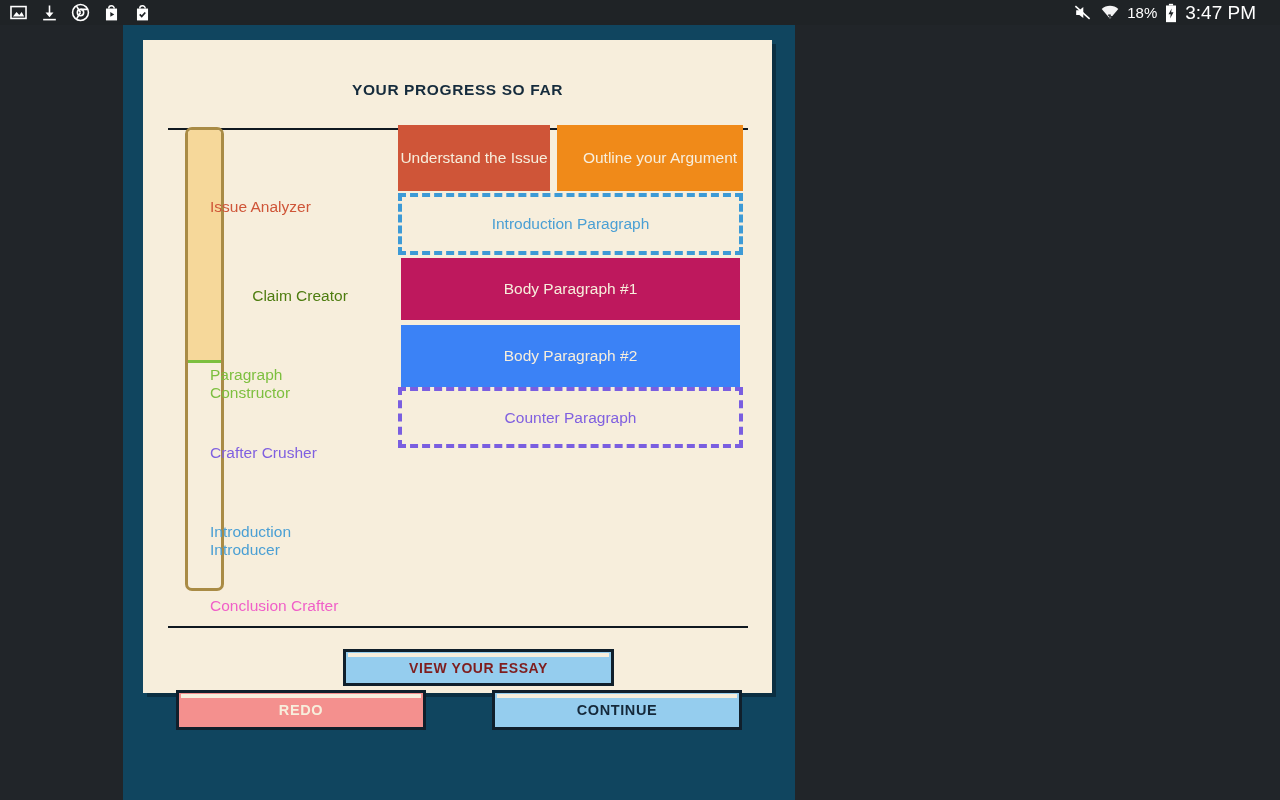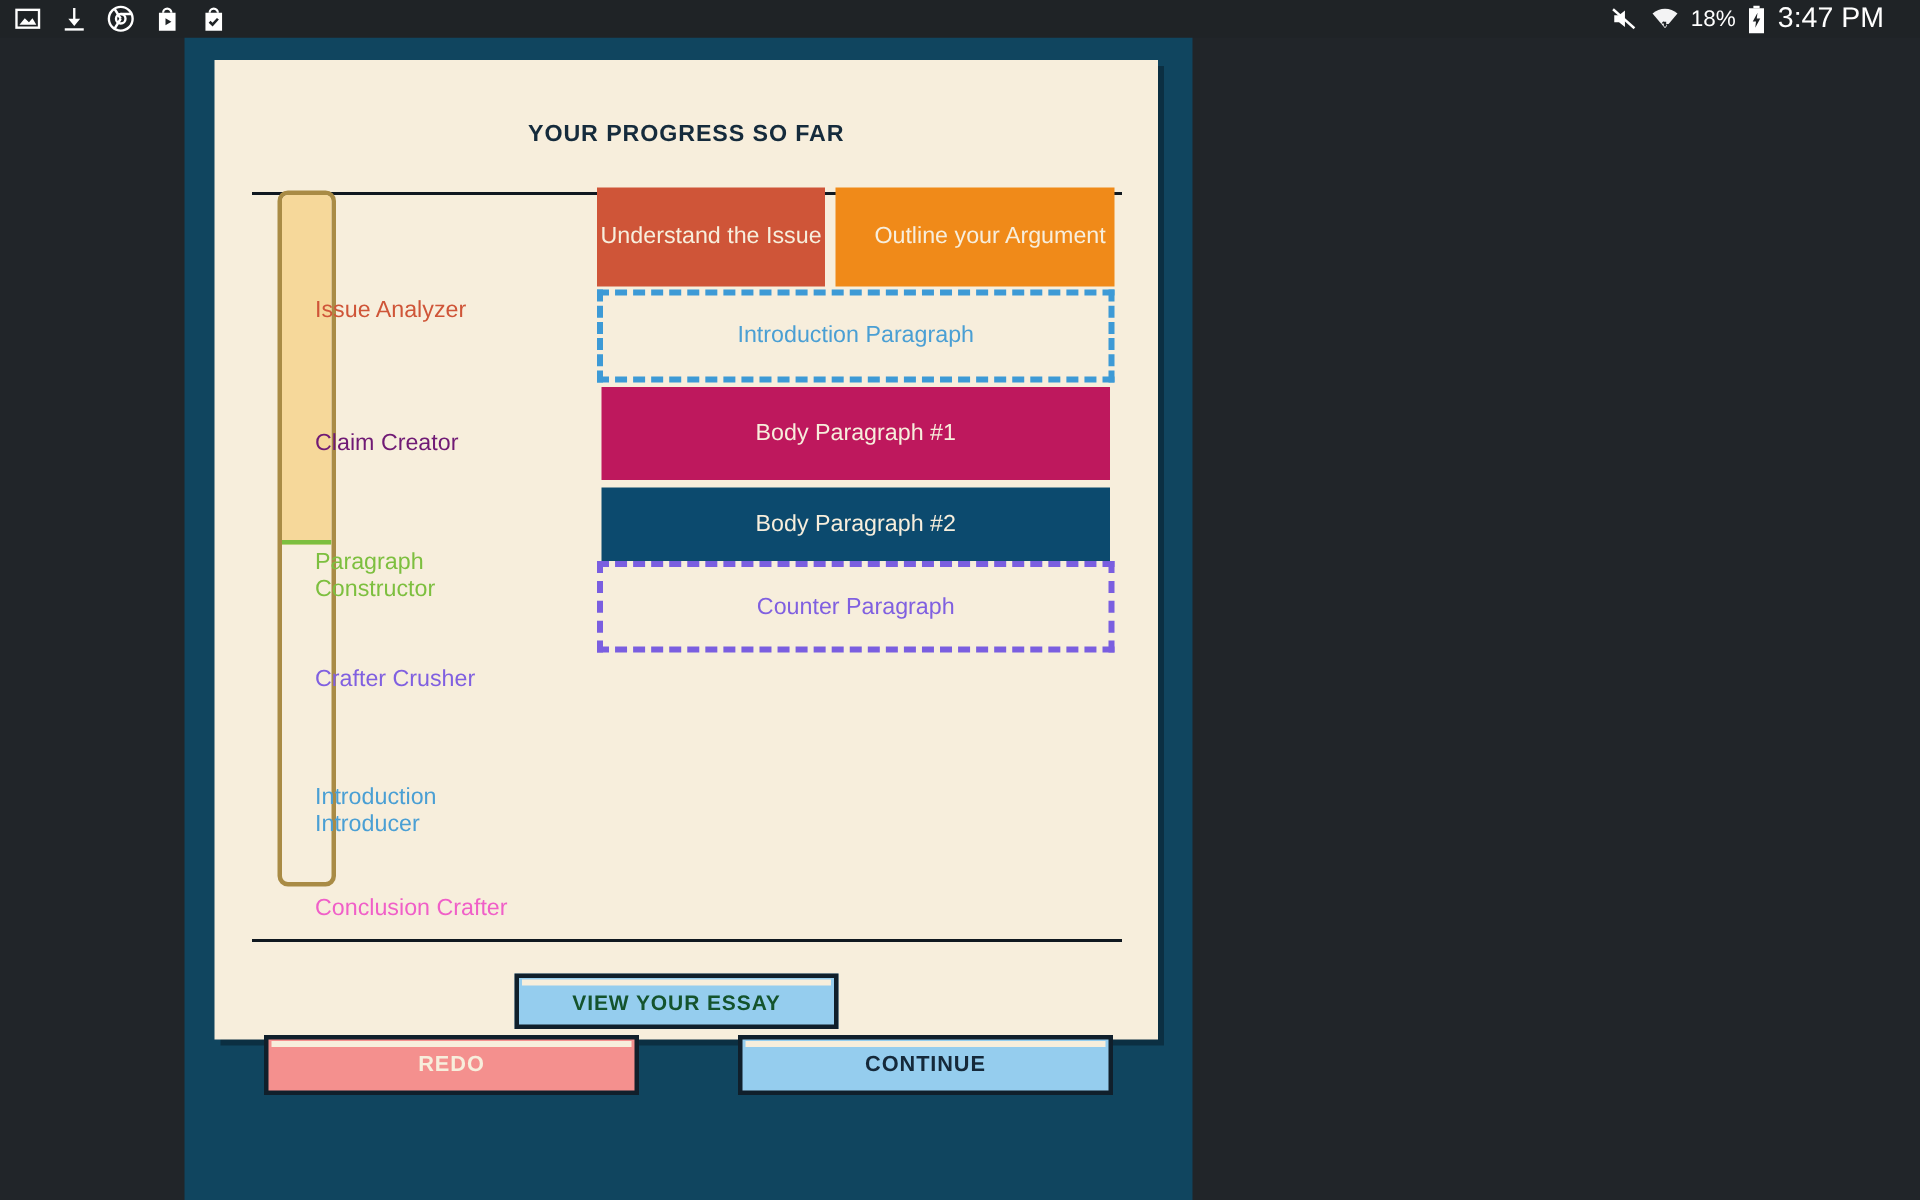--- a/index.html
+++ b/index.html
@@ -98,21 +98,21 @@
   .blk.dashed {
     background: transparent;
     border-style: dashed;
     border-width: 4px;
   }
   #top-row { display: flex; gap: 7px; }
   #blk-understand { width: 165px; height: 66px; background: #cf5538; }
   #blk-outline { width: 200px; height: 66px; background: #f08a19; padding-left: 20px; }
   #blk-intro { width: 345px; height: 62px; border-color: #3d9ad6; color: #4a9fd4; margin-top: 2px; }
   #blk-body1 { width: 339px; height: 62px; background: #be185d; margin-top: 3px; margin-left: 3px; }
-  #blk-body2 { width: 339px; height: 49px; background: #0c4a6e; margin-top: 5px; margin-left: 3px; }
+  #blk-body2 { width: 339px; height: 62px; background: #3b82f6; margin-top: 5px; margin-left: 3px; }
   #blk-body3 { width: 345px; height: 61px; border-color: #7dbf3f; color: #7dbf3f; margin-top: 4px; }
   #blk-counter { width: 345px; height: 61px; border-color: #7a5ee0; color: #8060e0; }
   #blk-conclusion { width: 345px; height: 61px; border-color: #f05fc8; color: #f05fc8; }
 
   
   .btn {
     position: relative;
     border: 3px solid #101f2b;
     display: flex; align-items: center; justify-content: center;
     font-weight: bold;
@@ -120,22 +120,22 @@
     cursor: pointer;
     user-select: none;
   }
   .btn::before {
     content: ""; position: absolute;
     left: 2px; right: 2px; top: 1px; height: 4px;
     background: #f7eedc;
   }
   #btn-view-essay {
     position: absolute; left: 200px; top: 609px;
-    width: 216px; height: 37px;
-    background: #95cdee; color: #14532d;
+    width: 271px; height: 37px;
+    background: #95cdee; color: #7f1d1d;
     font-size: 14px;
   }
   #btn-redo {
     position: absolute; left: 53px; top: 665px;
     width: 250px; height: 40px;
     background: #f4908e; color: #f7eedc;
     font-size: 14.5px;
   }
   #btn-continue {
     position: absolute; left: 369px; top: 665px;
@@ -202,21 +202,21 @@
 
     <div id="card-title">YOUR PROGRESS SO FAR</div>
     <div class="hr" id="hr-top"></div>
 
     <div id="rail">
       <div id="rail-fill"></div>
     </div>
 
     <div id="stages">
       <div class="stage-label" style="top:71px; color:#cf5538;">Issue Analyzer</div>
-      <div class="stage-label" style="top:160px; color:#701a75;">Claim Creator</div>
+      <div class="stage-label" style="top:160px; color:#4d7c0f;text-align:center;">Claim Creator</div>
       <div class="stage-label" style="top:239px; color:#7dbf3f; width:95px;">Paragraph Constructor</div>
       <div class="stage-label" style="top:317px; color:#8060e0;">Crafter Crusher</div>
       <div class="stage-label" style="top:396px; color:#4a9fd4; width:95px;">Introduction Introducer</div>
       <div class="stage-label" style="top:470px; color:#f05fc8;">Conclusion Crafter</div>
     </div>
 
     <div id="blocks">
       <div id="top-row">
         <div class="blk" id="blk-understand">Understand the Issue</div>
         <div class="blk" id="blk-outline">Outline your Argument</div>

